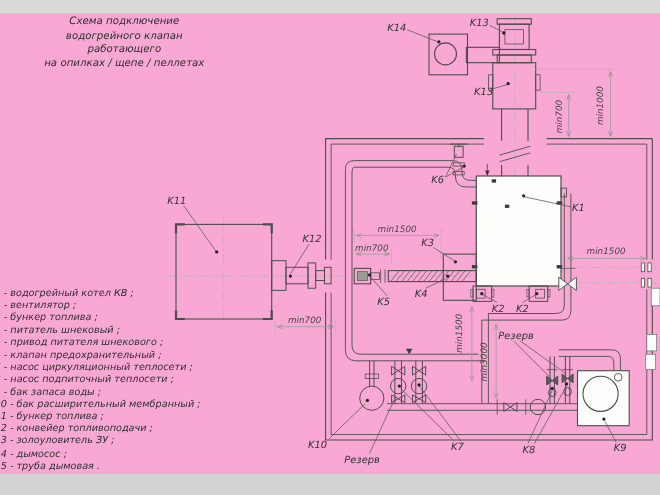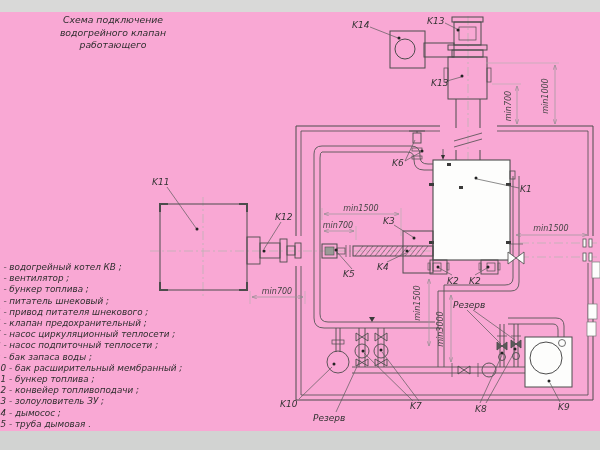--- a/index.html
+++ b/index.html
@@ -18,20 +18,21 @@
 </head>
 <body>
 
 <div id="stage">
   <div id="band-top"></div>
   <div id="band-bottom"></div>
 
   <div id="title">
     <div>Схема подключение</div>
     <div>водогрейного клапан работающего</div>
+    <div>на опилках / щепе / пеллетах</div>
   </div>
 
   <div id="legend">
     <div>1 -  водогрейный котел КВ ;</div>
     <div>2 -  вентилятор ;</div>
     <div>3 -  бункер топлива ;</div>
     <div>4 -  питатель шнековый ;</div>
     <div>5 -  привод питателя шнекового ;</div>
     <div>6 -  клапан предохранительный ;</div>
     <div>7 -  насос циркуляционный теплосети ;</div>

